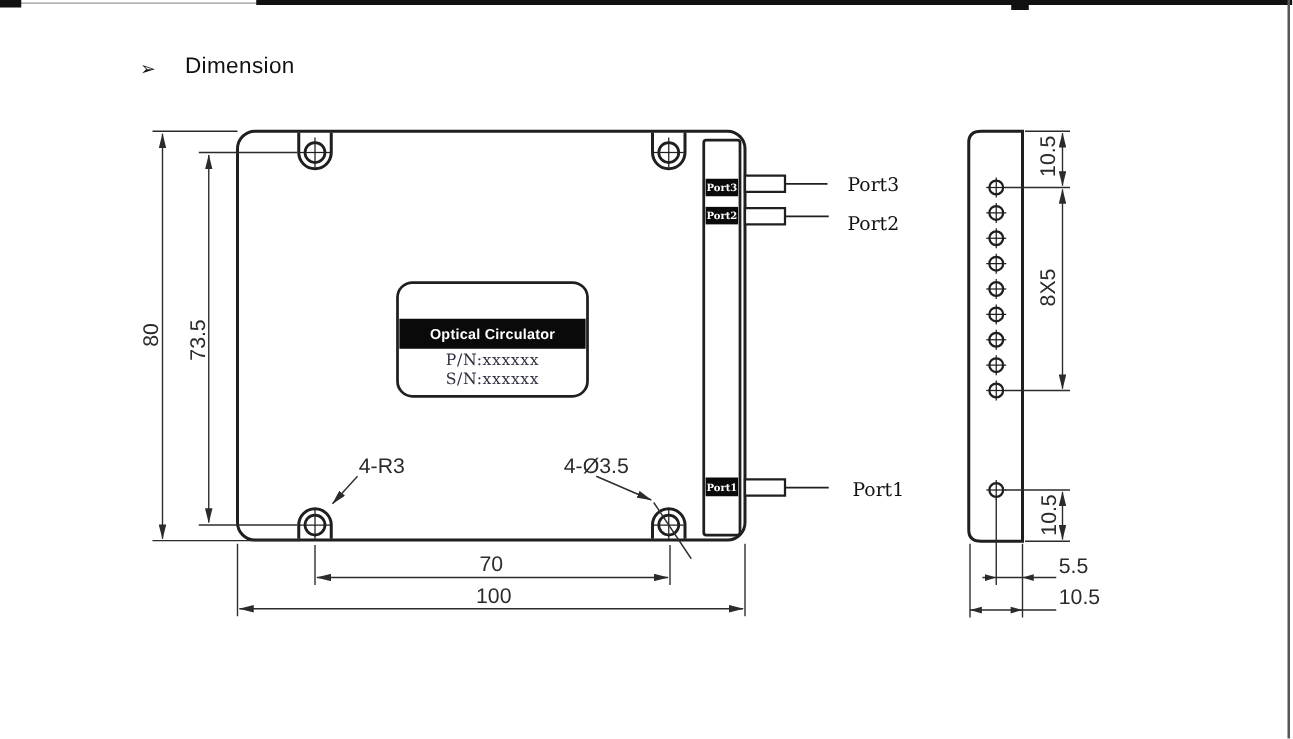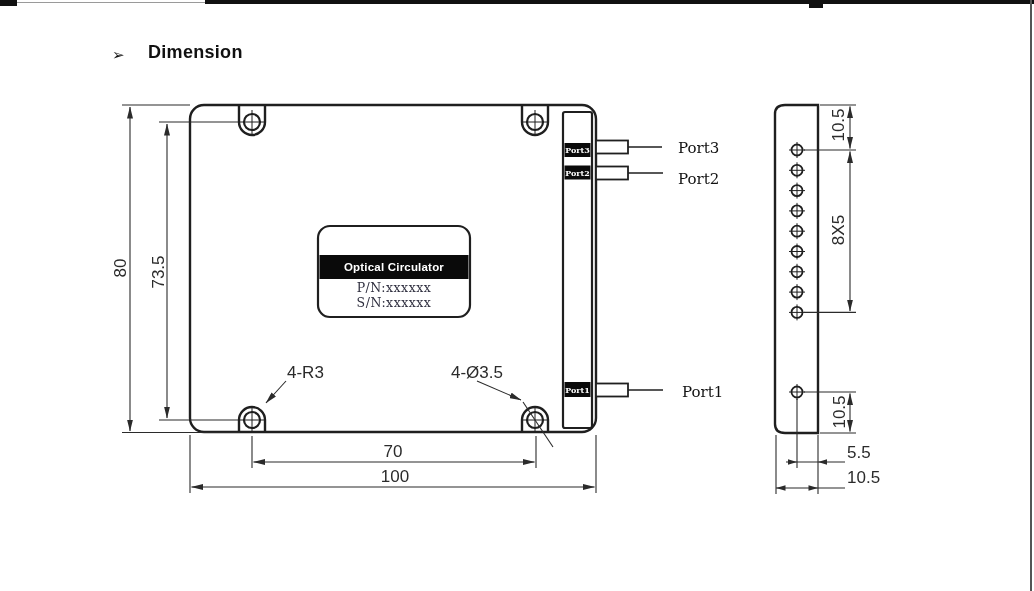--- a/index.html
+++ b/index.html
@@ -5,21 +5,21 @@
   html,body{margin:0;padding:0;background:#fff;}
   #canvas{position:relative;width:1034px;height:591px;background:#ffffff;overflow:hidden;
           font-family:"Liberation Sans",sans-serif;}
   .abs{position:absolute;}
   .top-thin{left:0;top:2px;width:1034px;height:1px;background:#9a9a9a;}
   .top-black-left{left:0;top:0;width:17px;height:6px;background:#111;}
   .top-black-right{left:205px;top:0;width:829px;height:4px;background:#111;}
   .top-tab{left:809px;top:0;width:14px;height:8px;background:#111;}
   .right-border{left:1030px;top:0;width:2px;height:591px;background:#555;}
   .bullet{left:112px;top:46px;font-size:15px;color:#111;}
-  .heading{left:148px;top:42px;font-size:18px;font-weight:bold;color:#111;letter-spacing:0.3px;}
+  .heading{left:148px;top:42px;font-size:18px;font-weight:normal;color:#111;letter-spacing:0.3px;}
   svg{position:absolute;left:0;top:0;}
   svg text{font-family:"Liberation Sans",sans-serif;}
   .dimtxt{font-size:17px;fill:#2b2b2b;}
   .porttxt{font-family:"DejaVu Serif","Liberation Serif",serif;font-size:15px;fill:#111;}
   .striptxt{font-family:"DejaVu Serif","Liberation Serif",serif;font-size:8px;font-weight:bold;fill:#fff;}
   .platetitle{font-size:11.5px;font-weight:bold;fill:#fff;letter-spacing:0.2px;}
   .platesub{font-family:"DejaVu Serif","Liberation Serif",serif;font-size:12.5px;fill:#2f2f3f;letter-spacing:0.5px;}
 </style>
 </head>
 <body>

